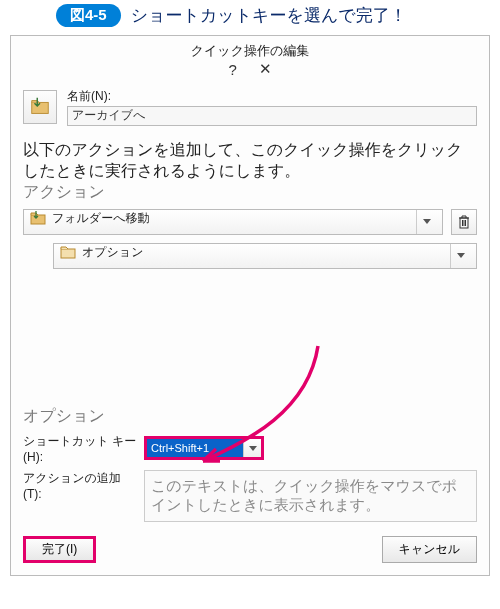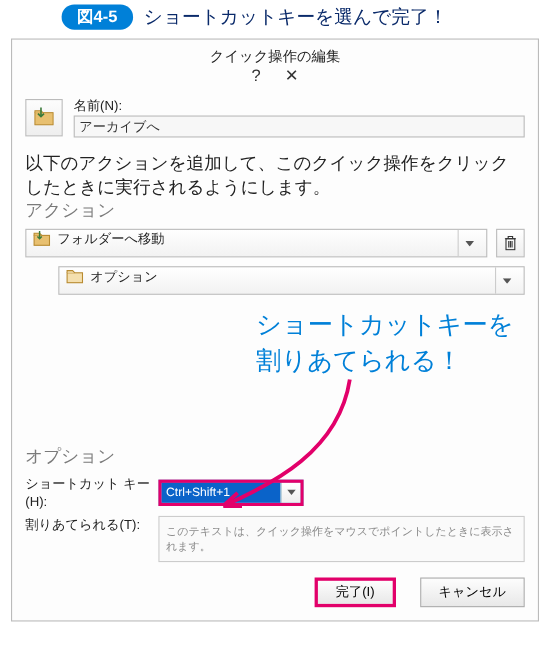--- a/index.html
+++ b/index.html
@@ -153,22 +153,22 @@
     color: #222;
     margin-bottom: 6px;
     gap: 6px;
   }
   .options-row .lbl { width: 115px; }
   .shortcut-combo {
     display: flex;
     align-items: center;
     border: 3px solid #e2006a;
     height: 24px;
-    width: 132px;
-    background: #7dd3fc;
+    width: 120px;
+    background: #14b8a6;
   }
   .shortcut-value {
     flex: 1;
     background: #0a63c9;
     color: #fff;
     font-size: 11px;
     padding: 2px 4px;
     height: 100%;
     display: flex;
     align-items: center;
@@ -177,26 +177,26 @@
     width: 18px; height: 100%;
     border-left: 1px solid #c9c9c9;
     background: linear-gradient(#fff,#eee);
     display: flex; align-items: center; justify-content: center;
   }
   .hint-input {
     flex: 1;
     border: 1px solid #ccc;
     background: #fafafa;
     color: #8a8a8a;
-    font-size: 10px;
+    font-size: 15px;
     padding: 6px 6px;
   }
   .button-row {
     display: flex;
-    justify-content: flex-end;
+    justify-content: space-between;
     gap: 22px;
     margin-top: 14px;
   }
   .btn {
     font-size: 12px;
     padding: 4px 16px;
     border: 1px solid #aaa;
     background: linear-gradient(#fdfdfd,#e8e8e8);
     cursor: pointer;
   }
@@ -283,24 +283,20 @@
         <svg width="8" height="5" viewBox="0 0 8 5">
             <path d="M0 0 L4 5 L8 0" fill="#555"></path>
           </svg>
       </span>
     </div>
   </div>
 
 
   
   <div class="annotation-area">
-    <div class="handwriting">
-      <span>ショートカットキーを</span><br>
-      <span>割りあてられる！</span>
-    </div>
     <svg class="arrow-svg" viewBox="0 0 150 150">
       <path d="M130 25 C 120 90, 60 120, 15 140" stroke="#e2006a" stroke-width="3.5" fill="none"></path>
       <path d="M15 140 L28 128 M15 140 L32 140" stroke="#e2006a" stroke-width="3.5" fill="none"></path>
     </svg>
   </div>
 
   
   <div class="section-label">オプション</div>
 
   <div class="options-row">
@@ -309,21 +305,21 @@
       <span class="shortcut-value">Ctrl+Shift+1</span>
       <span class="shortcut-caret">
         <svg width="8" height="5" viewBox="0 0 8 5">
             <path d="M0 0 L4 5 L8 0" fill="#555"></path>
           </svg>
       </span>
     </div>
   </div>
 
   <div class="options-row" style="align-items:flex-start;">
-    <span class="lbl">割りあてられる(T):</span>
+    <span class="lbl">アクションの追加(T):</span>
     <div class="hint-input">
       <span>このテキストは、クイック操作をマウスでポイントしたときに表示されます。</span>
     </div>
   </div>
 
   
   <div class="button-row">
     <button class="btn primary-outline">完了(I)</button>
     <button class="btn">キャンセル</button>
   </div>

